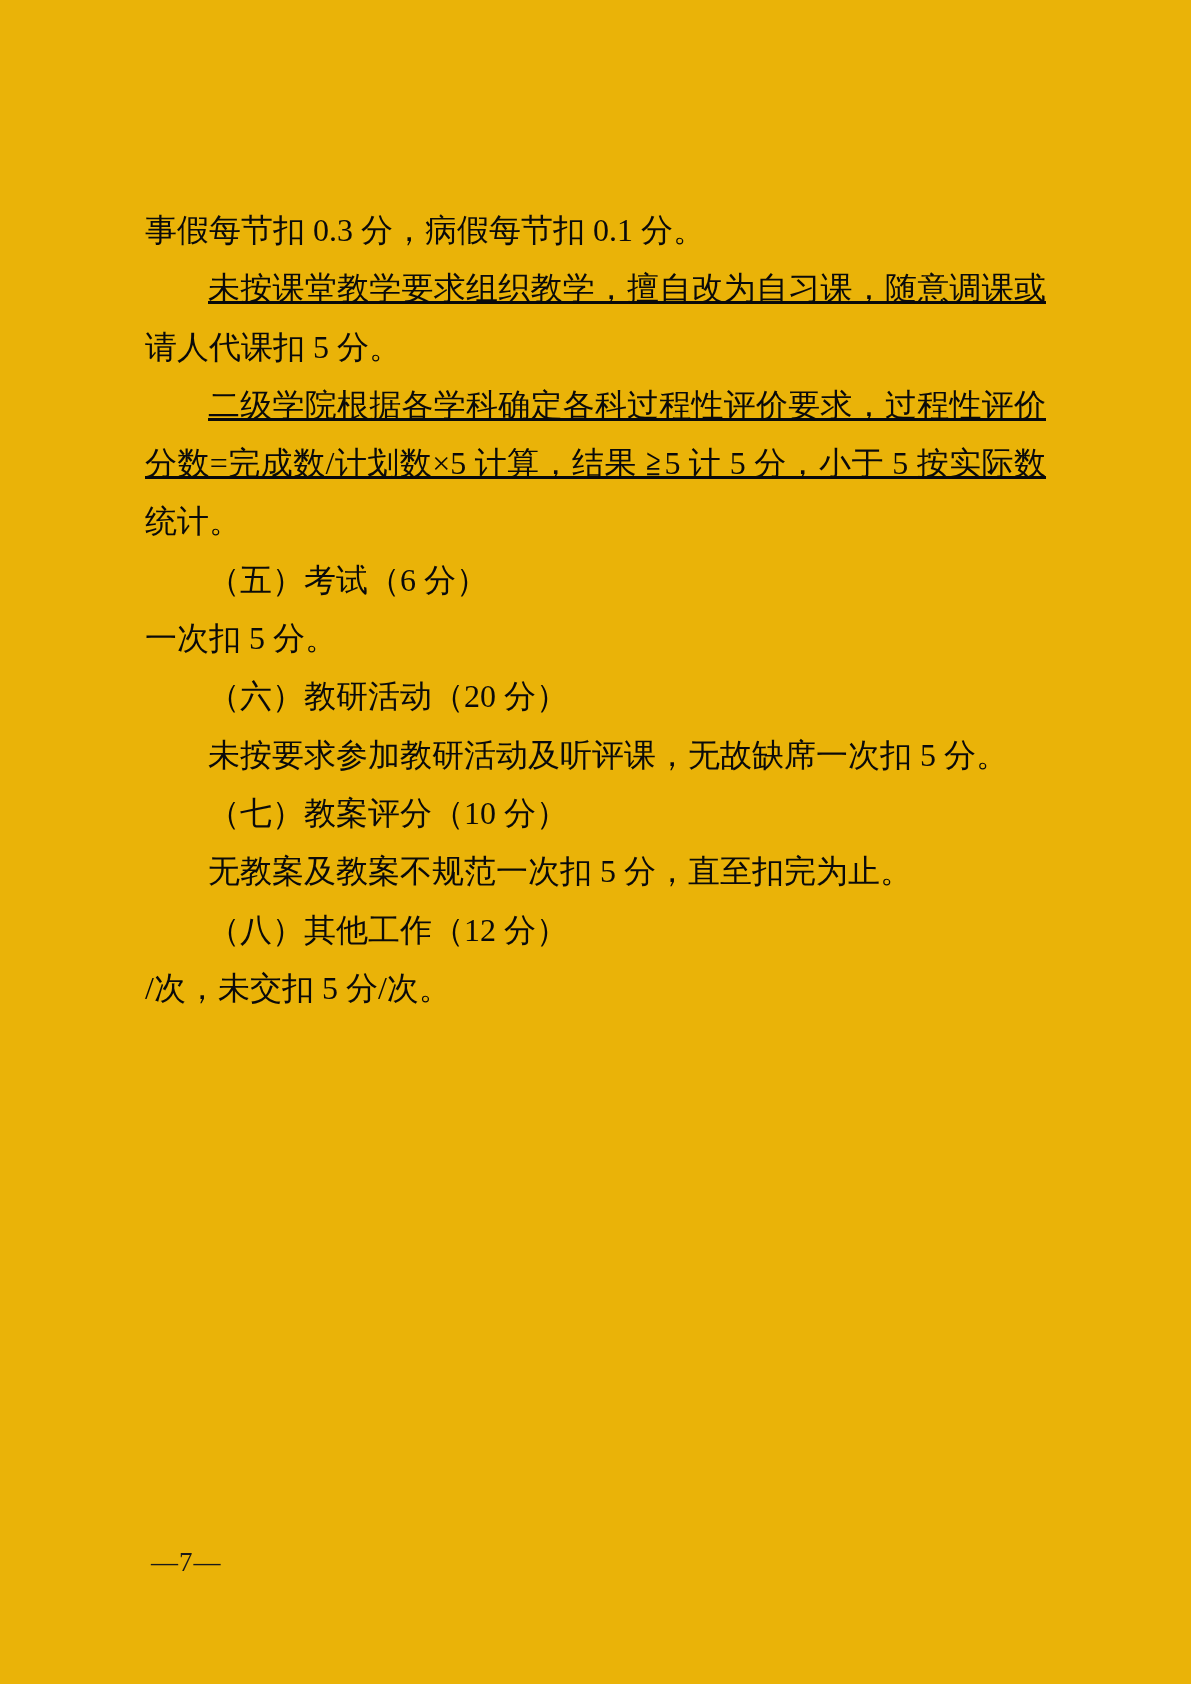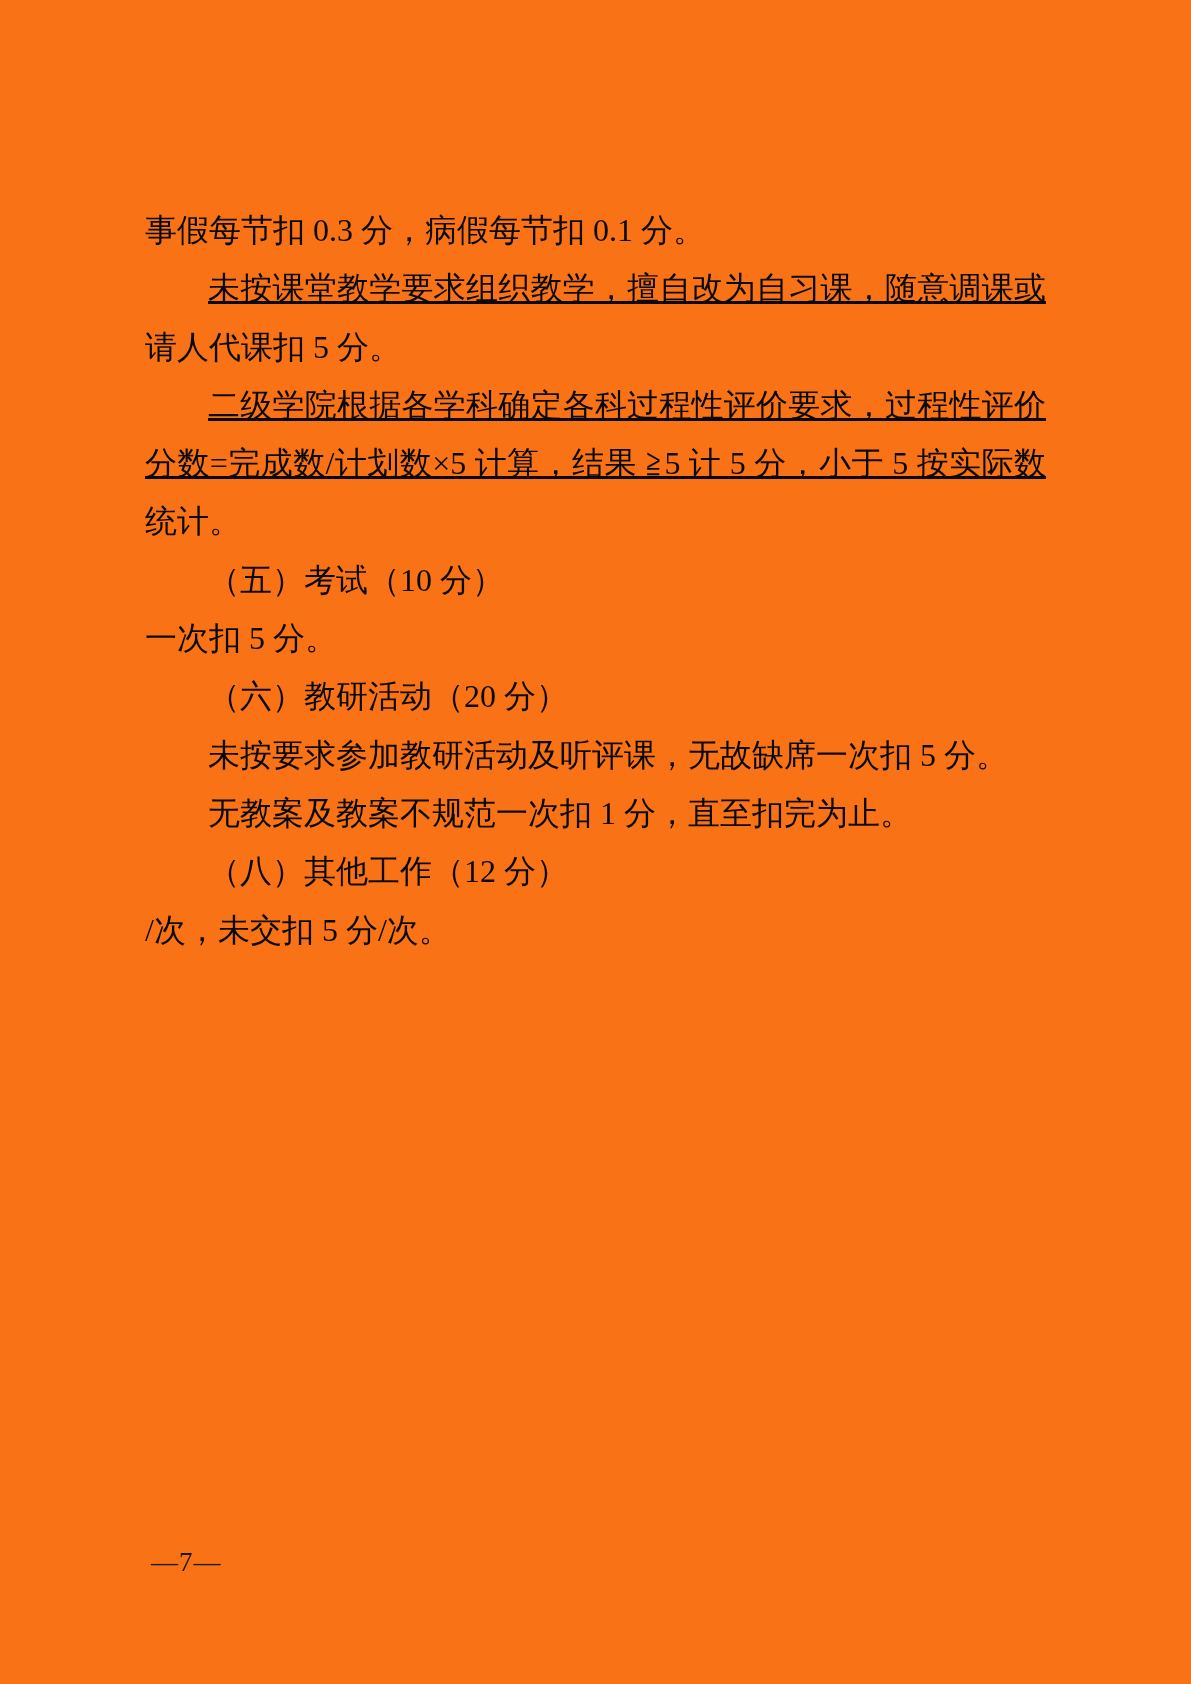--- a/index.html
+++ b/index.html
@@ -2,21 +2,21 @@
 <html><head>
 <meta charset="utf-8">
 <style>
   * { margin: 0; padding: 0; box-sizing: border-box; }
   html, body { background: #ffffff; }
 
   .page {
     position: relative;
     width: 1191px;
     height: 1684px;
-    background: #f97316;
+    background: #eab308;
     color: #0a0a0a;
     font-family: "Liberation Serif", "DejaVu Serif", serif;
     overflow: hidden;
   }
 
   .content {
     position: absolute;
     left: 145px;
     top: 201px;
     width: 901px;
@@ -58,24 +58,25 @@
 
 <div class="page">
 
   <div class="content">
     <div class="line">事假每节扣 0.3 分，病假每节扣 0.1 分。</div>
     <div class="line indent fill">未按课堂教学要求组织教学，擅自改为自习课，随意调课或</div>
     <div class="line">请人代课扣 5 分。</div>
     <div class="line indent fill">二级学院根据各学科确定各科过程性评价要求，过程性评价</div>
     <div class="line fill">分数=完成数/计划数×5 计算，结果 ≧5 计 5 分，小于 5 按实际数</div>
     <div class="line">统计。</div>
-    <div class="line indent heading">（五）考试（10 分）</div>
+    <div class="line indent heading">（五）考试（6 分）</div>
     <div class="line">一次扣 5 分。</div>
     <div class="line indent heading">（六）教研活动（20 分）</div>
     <div class="line indent">未按要求参加教研活动及听评课，无故缺席一次扣 5 分。</div>
-    <div class="line indent">无教案及教案不规范一次扣 1 分，直至扣完为止。</div>
+    <div class="line indent heading">（七）教案评分（10 分）</div>
+    <div class="line indent">无教案及教案不规范一次扣 5 分，直至扣完为止。</div>
     <div class="line indent heading">（八）其他工作（12 分）</div>
     <div class="line">/次，未交扣 5 分/次。</div>
   </div>
 
   <div class="footer-pagenum">—7—</div>
 
 </div>
 
 </body></html>

